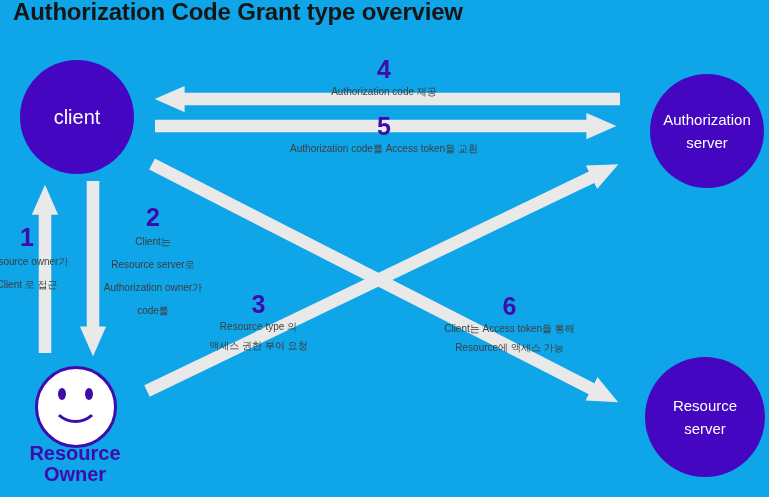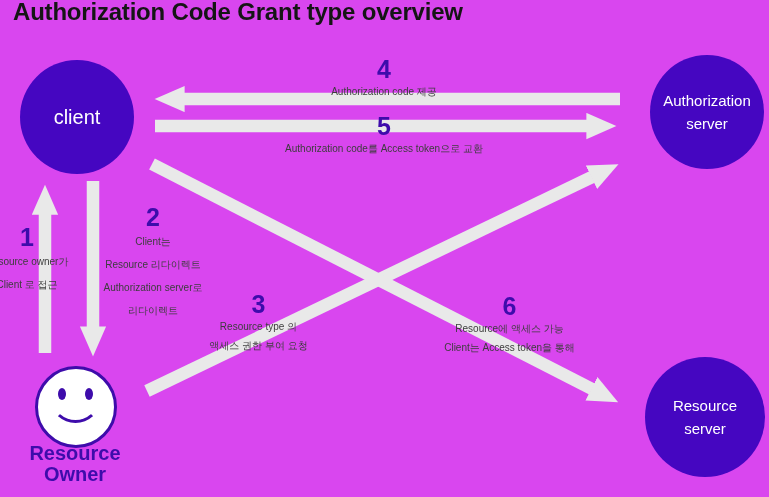--- a/index.html
+++ b/index.html
@@ -1,38 +1,38 @@
 <!DOCTYPE html>
 <html style="--node-fill: #4506C1; --node-text: #FFFFFF; --accent: #3E0CAB; --arrow-gray: #E9E9E9; --label-text: #3D3D3D; --title-text: #151515;"><head>
 <meta charset="utf-8">
 <style>
   html,body { margin:0; padding:0; background:#fff; }
   .stage {
     position:relative; width:769px; height:497px; overflow:hidden;
-    background:#d946ef; font-family:"Liberation Sans","DejaVu Sans",sans-serif;
+    background:#0ea5e9; font-family:"Liberation Sans","DejaVu Sans",sans-serif;
   }
   .title {
     position:absolute; left:13px; top:-2px; margin:0;
     font-size:24px; font-weight:700; color:var(--title-text,#151515);
     letter-spacing:-0.2px; white-space:nowrap; z-index:4;
   }
   svg.arrows { position:absolute; left:0; top:0; z-index:1; }
   svg.arrows line { stroke:var(--arrow-gray,#E9E9E9); }
   #ah path { fill:var(--arrow-gray,#E9E9E9); }
 
   .node {
     position:absolute; border-radius:50%;
     background:var(--node-fill,#4506C1); color:var(--node-text,#fff);
     display:flex; flex-direction:column; align-items:center; justify-content:center;
     text-align:center; font-weight:400; z-index:2;
   }
   .node .nl { line-height:23px; font-size:15px; }
   .node-client { left:20px; top:60px; width:114px; height:114px; }
   .node-client .nl { font-size:20px; line-height:22px; }
-  .node-auth { left:650px; top:55px; width:114px; height:114px; }
+  .node-auth { left:650px; top:74px; width:114px; height:114px; }
   .node-rs { left:645px; top:357px; width:120px; height:120px; }
 
   .owner-face {
     position:absolute; left:35px; top:366px; width:82px; height:82px;
     border:3px solid var(--accent,#3E0CAB); border-radius:50%;
     background:#fff; box-sizing:border-box; z-index:2;
   }
   .eye {
     position:absolute; width:8px; height:12px; border-radius:50%;
     background:var(--accent,#3E0CAB);
@@ -112,40 +112,40 @@
 
   <div class="step s1">
     <div class="num">1</div>
     <div class="line">Resource owner가</div>
     <div class="line">Client 로 접근</div>
   </div>
 
   <div class="step s2">
     <div class="num">2</div>
     <div class="line">Client는</div>
-    <div class="line">Resource 리다이렉트</div>
-    <div class="line">Authorization server로</div>
-    <div class="line">리다이렉트</div>
+    <div class="line">Resource server로</div>
+    <div class="line">Authorization owner가</div>
+    <div class="line">code를</div>
   </div>
 
   <div class="step s3">
     <div class="num">3</div>
     <div class="line">Resource type 의</div>
     <div class="line">액세스 권한 부여 요청</div>
   </div>
 
   <div class="step s4">
     <div class="num">4</div>
     <div class="line">Authorization code 제공</div>
   </div>
 
   <div class="step s5">
     <div class="num">5</div>
-    <div class="line">Authorization code를 Access token으로 교환</div>
+    <div class="line">Authorization code를 Access token을 교환</div>
   </div>
 
   <div class="step s6">
     <div class="num">6</div>
+    <div class="line">Client는 Access token을 통해</div>
     <div class="line">Resource에 액세스 가능</div>
-    <div class="line">Client는 Access token을 통해</div>
   </div>
 
 </div>
 
 </body></html>

